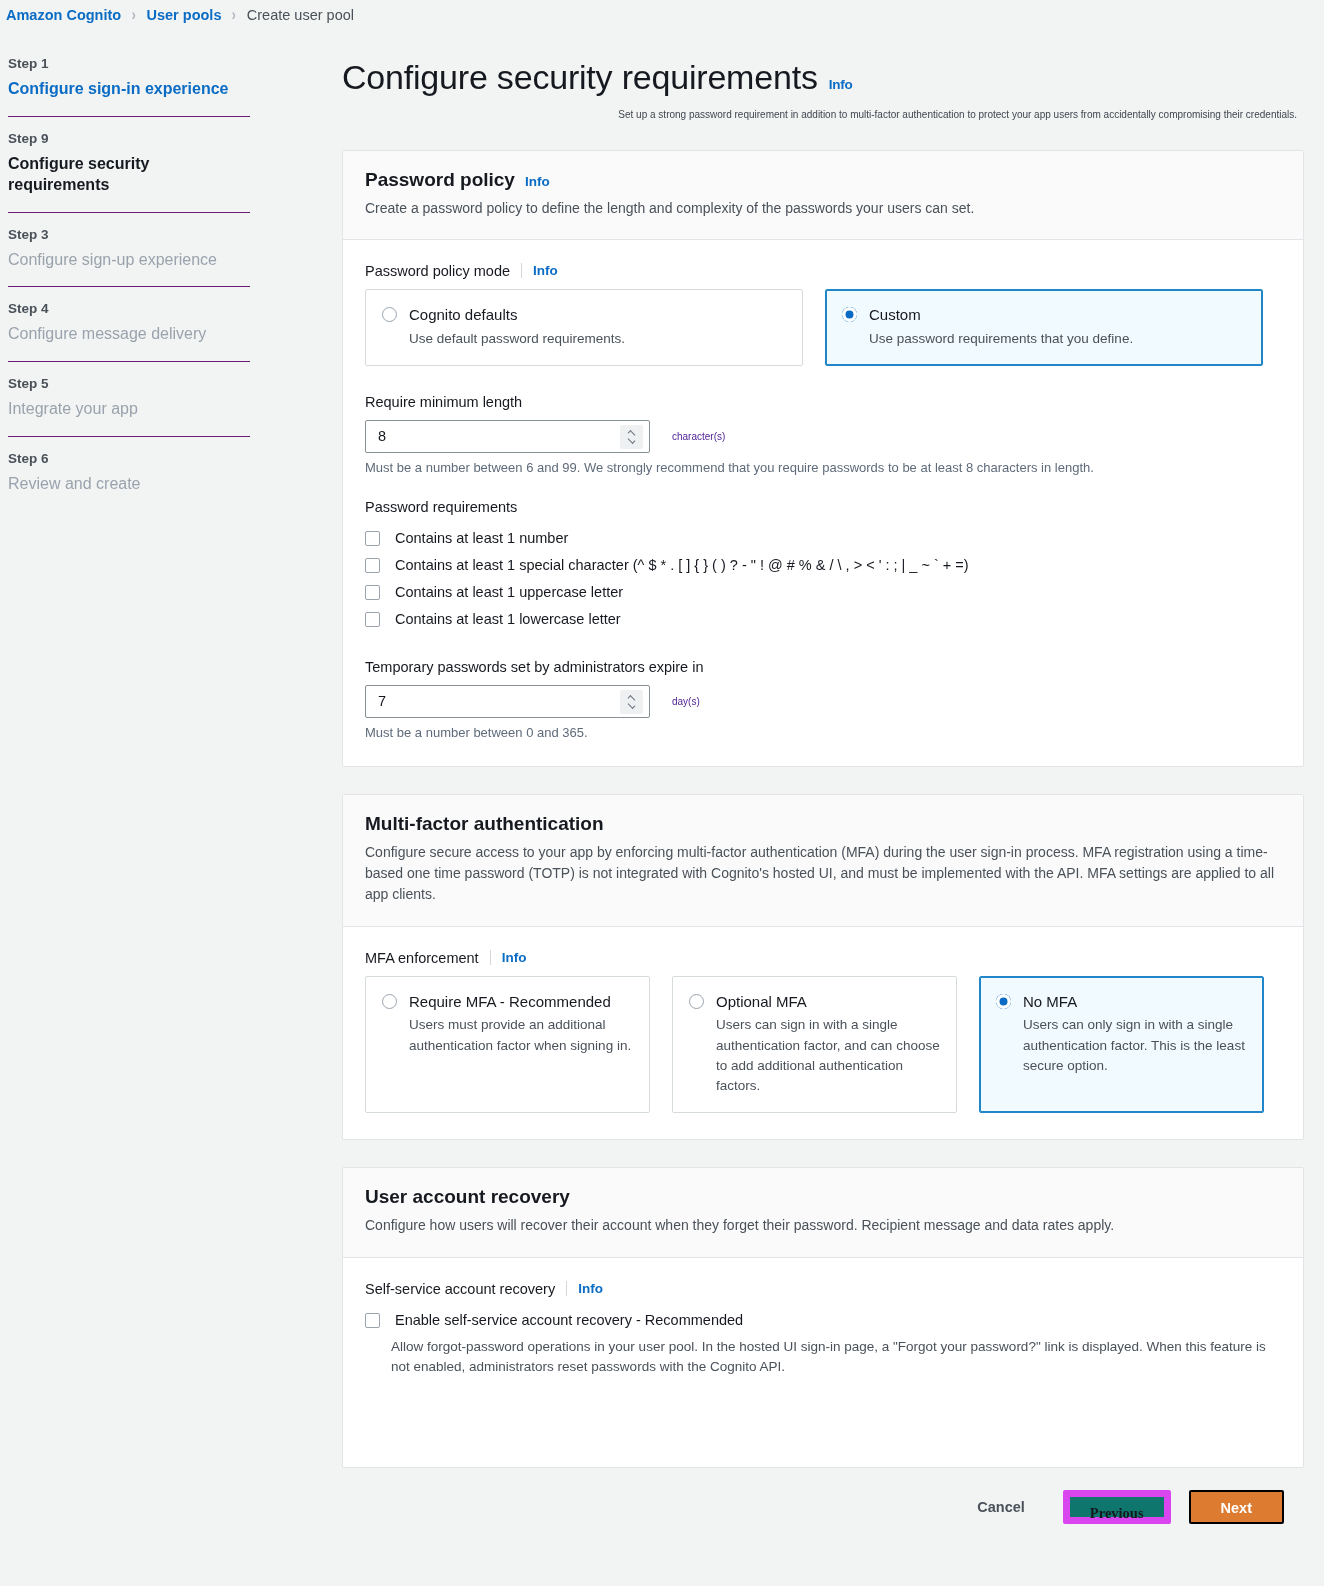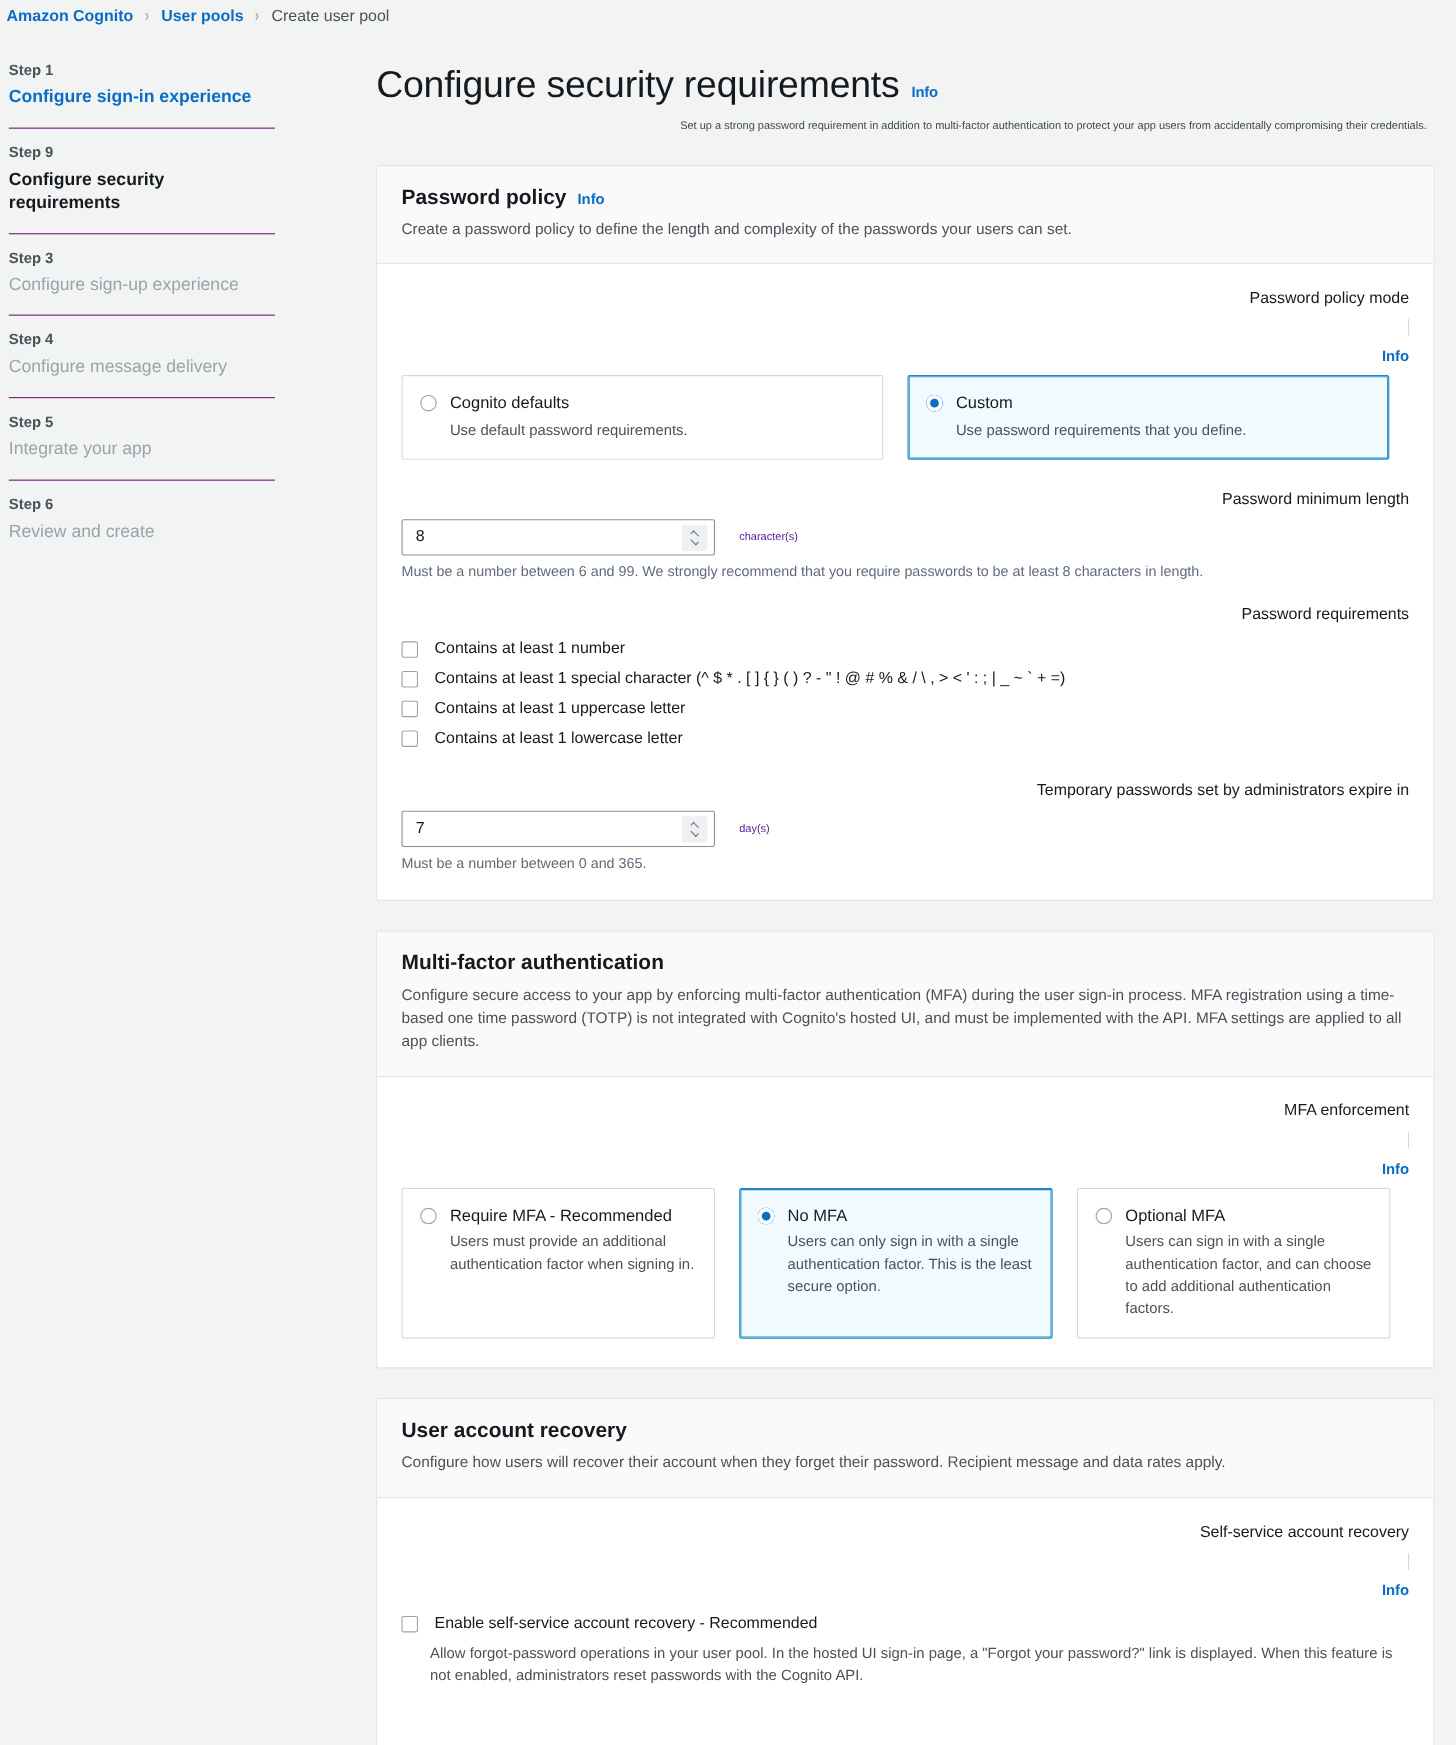--- a/index.html
+++ b/index.html
@@ -120,23 +120,22 @@
     margin: 7px 0 0 0;
   }
   .card-body { padding: 23px 22px 26px 22px; }
 
   
   .field-label {
     font-size: 14.5px;
     color: #16191f;
     margin-bottom: 10px;
     display: flex;
-    align-items: flex-end;
+    align-items: center;
     gap: 11px;
-    flex-direction: column;
   }
   .label-sep {
     display: inline-block;
     width: 1px;
     height: 15px;
     background: #d4d8dd;
   }
   .help-text {
     font-size: 13px;
     color: #5f6b7a;
@@ -385,21 +384,21 @@
             <div class="tile-head">
               <span class="radio on"></span>
               <span class="tile-title">Custom</span>
             </div>
             <div class="tile-desc">Use password requirements that you define.</div>
           </div>
         </div>
 
         <div style="height:28px"></div>
 
-        <div class="field-label">Password minimum length</div>
+        <div class="field-label">Require minimum length</div>
         <div class="num-wrap">
           <div class="num-input">
             <input type="text" value="8" style="">
             <span class="spinner">
               <span class="chev up"></span>
               <span class="chev down"></span>
             </span>
           </div>
           <span class="unit">character(s)</span>
         </div>
@@ -456,33 +455,33 @@
           <a class="info-link">Info</a>
         </div>
         <div class="tile-row">
           <div class="tile mfa-tile">
             <div class="tile-head">
               <span class="radio"></span>
               <span class="tile-title">Require MFA - Recommended</span>
             </div>
             <div class="tile-desc">Users must provide an additional authentication factor when signing in.</div>
           </div>
+          <div class="tile mfa-tile">
+            <div class="tile-head">
+              <span class="radio"></span>
+              <span class="tile-title">Optional MFA</span>
+            </div>
+            <div class="tile-desc">Users can sign in with a single authentication factor, and can choose to add additional authentication factors.</div>
+          </div>
           <div class="tile mfa-tile selected">
             <div class="tile-head">
               <span class="radio on"></span>
               <span class="tile-title">No MFA</span>
             </div>
             <div class="tile-desc">Users can only sign in with a single authentication factor. This is the least secure option.</div>
-          </div>
-          <div class="tile mfa-tile">
-            <div class="tile-head">
-              <span class="radio"></span>
-              <span class="tile-title">Optional MFA</span>
-            </div>
-            <div class="tile-desc">Users can sign in with a single authentication factor, and can choose to add additional authentication factors.</div>
           </div>
         </div>
       </div>
     </section>
 
     <section class="card">
       <div class="card-head">
         <h2 class="card-title">User account recovery</h2>
         <p class="card-sub">Configure how users will recover their account when they forget their password. Recipient message and data rates apply.</p>
       </div>

